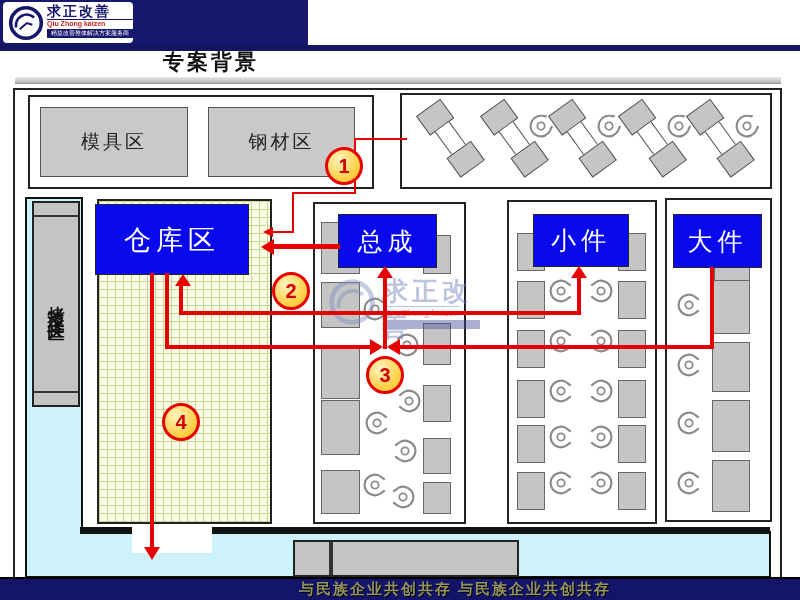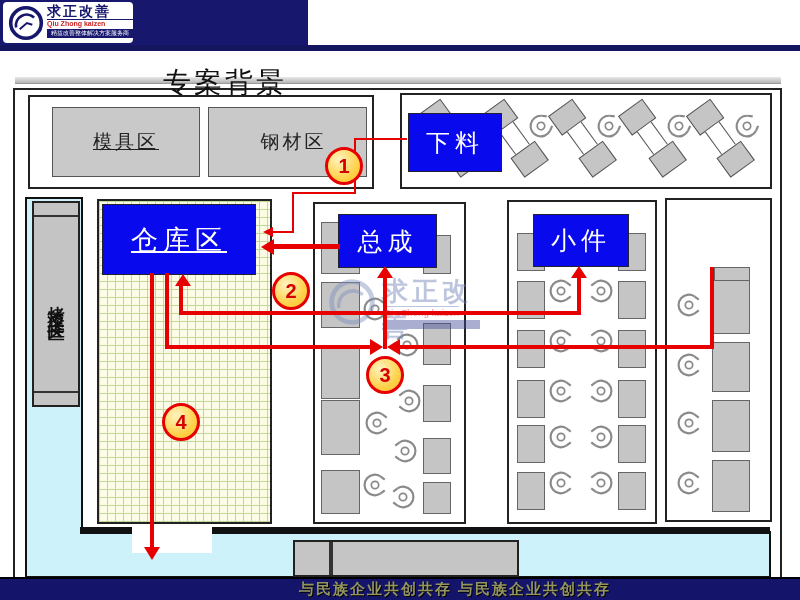--- a/index.html
+++ b/index.html
@@ -10,21 +10,21 @@
   .hdr-block{position:absolute;left:0;top:0;width:308px;height:47px;background:#17176e;z-index:1;}
   .hdr-stripe{position:absolute;left:0;top:45px;width:800px;height:6px;background:#14145f;z-index:1;}
   .logo-card{position:absolute;left:3px;top:2px;width:130px;height:41px;background:#fff;
              border-radius:4px;z-index:2;display:flex;align-items:center;}
   .emblem{position:absolute;left:5px;top:3px;width:36px;height:36px;}
   .logo-txt{position:absolute;left:44px;top:2px;width:86px;}
   .logo-title{font-size:14px;font-weight:bold;color:#17176e;letter-spacing:2px;line-height:15px;}
   .logo-sub{font-size:7px;font-weight:bold;color:#c22;border-top:1px solid #17176e;line-height:8px;}
   .logo-tag{margin-top:1px;background:#17176e;color:#fff;font-size:6px;line-height:9px;height:9px;
             text-align:center;white-space:nowrap;overflow:hidden;}
-  .page-title{position:absolute;left:163px;top:64px;font-size:28px;font-weight:normal;color:#111;
+  .page-title{position:absolute;left:163px;top:48px;font-size:21px;font-weight:bold;color:#111;
               letter-spacing:3px;z-index:2;}
   .gray-rule{position:absolute;left:15px;top:77px;width:766px;height:6px;z-index:1;
              background:linear-gradient(#e9e9e9,#b4b4b4);border-bottom:1px solid #9a9a9a;}
 
   
   .outer-frame{position:absolute;left:13px;top:88px;width:765px;height:489px;
                border:2px solid #222;background:#fff;z-index:1;}
   .cyan-l{position:absolute;left:0;top:0;z-index:2;}
   .floor-wall{position:absolute;left:80px;top:527px;width:690px;height:7px;background:#111;z-index:4;}
   .wall-gap{position:absolute;left:132px;top:526px;width:80px;height:27px;background:#fff;z-index:9;}
@@ -126,24 +126,24 @@
 
   <div class="outer-frame"></div>
 
   <svg class="cyan-l" width="800" height="600">
     <path d="M26 198 h56 v334 h688 v45 h-744 z" fill="#cdf2fa" stroke="#111" stroke-width="2"></path>
   </svg>
   <div class="floor-wall"></div>
   <div class="wall-gap"></div>
 
   <div class="panel" style="left:28px;top:95px;width:342px;height:90px;"></div>
-  <div class="gray-area" style="left:52px;top:107px;width:146px;height:68px;text-decoration:underline;">
+  <div class="gray-area" style="left:40px;top:107px;width:146px;height:68px;">
     <span>模具区</span>
   </div>
-  <div class="gray-area" style="left:208px;top:107px;width:145px;height:68px;padding-left:12px;">
+  <div class="gray-area" style="left:208px;top:107px;width:145px;height:68px;">
     <span>钢材区</span>
   </div>
 
   <div class="panel" style="left:400px;top:93px;width:368px;height:92px;overflow:hidden;">
     <div class="machine" style="left:34px;">
         <div class="m-end"></div>
         <div class="m-mid"></div>
         <div class="m-end"></div>
       </div>
     <div class="machine" style="left:98px;">
@@ -160,30 +160,27 @@
         <div class="m-end"></div>
         <div class="m-mid"></div>
         <div class="m-end"></div>
       </div>
     <div class="machine" style="left:304px;">
         <div class="m-end"></div>
         <div class="m-mid"></div>
         <div class="m-end"></div>
       </div>
   </div>
-  <div class="blue-label" style="left:408px;top:113px;width:92px;height:57px;font-size:24px;">
-    <span>下料</span>
-  </div>
 
   <div class="paint-box">
     <div class="vtext">烤漆上挂区</div>
   </div>
 
   <div class="panel grid-bg" style="left:97px;top:199px;width:171px;height:321px;"></div>
-  <div class="blue-label" style="left:102px;top:204px;width:152px;height:69px;font-size:27px;text-decoration:underline;">
+  <div class="blue-label" style="left:95px;top:204px;width:152px;height:69px;font-size:27px;">
     <span>仓库区</span>
   </div>
 
   <div class="panel" style="left:313px;top:202px;width:149px;height:318px;"></div>
   <div class="panel" style="left:507px;top:200px;width:146px;height:320px;"></div>
   <div class="panel" style="left:665px;top:198px;width:103px;height:320px;"></div>
 
   <div class="watermark">
     <svg viewBox="0 0 40 40" style="position:absolute;left:0;top:6px;width:48px;height:48px;">
       <circle cx="20" cy="20" r="17" fill="none" stroke="#7e90c0" stroke-width="4"></circle>
@@ -192,20 +189,23 @@
     <div class="wm-title">求正改善</div>
     <div class="wm-sub">Qiu Zhong kaizen</div>
     <div class="wm-bar"></div>
   </div>
 
   <div class="blue-label" style="left:533px;top:214px;width:94px;height:51px;">
     <span>小件</span>
   </div>
   <div class="blue-label" style="left:338px;top:214px;width:97px;height:52px;">
     <span>总成</span>
+  </div>
+  <div class="blue-label" style="left:673px;top:214px;width:87px;height:52px;">
+    <span>大件</span>
   </div>
 
   <div class="asm-plant">
     <div class="asm-cell-s"></div>
     <div class="asm-cell-s2"></div>
   </div>
 
   <div class="rl" style="left:355px;top:138px;width:52px;height:2px;"></div>
   <div class="rl" style="left:354px;top:138px;width:2px;height:56px;"></div>
   <div class="rl" style="left:292px;top:192px;width:64px;height:2px;"></div>

